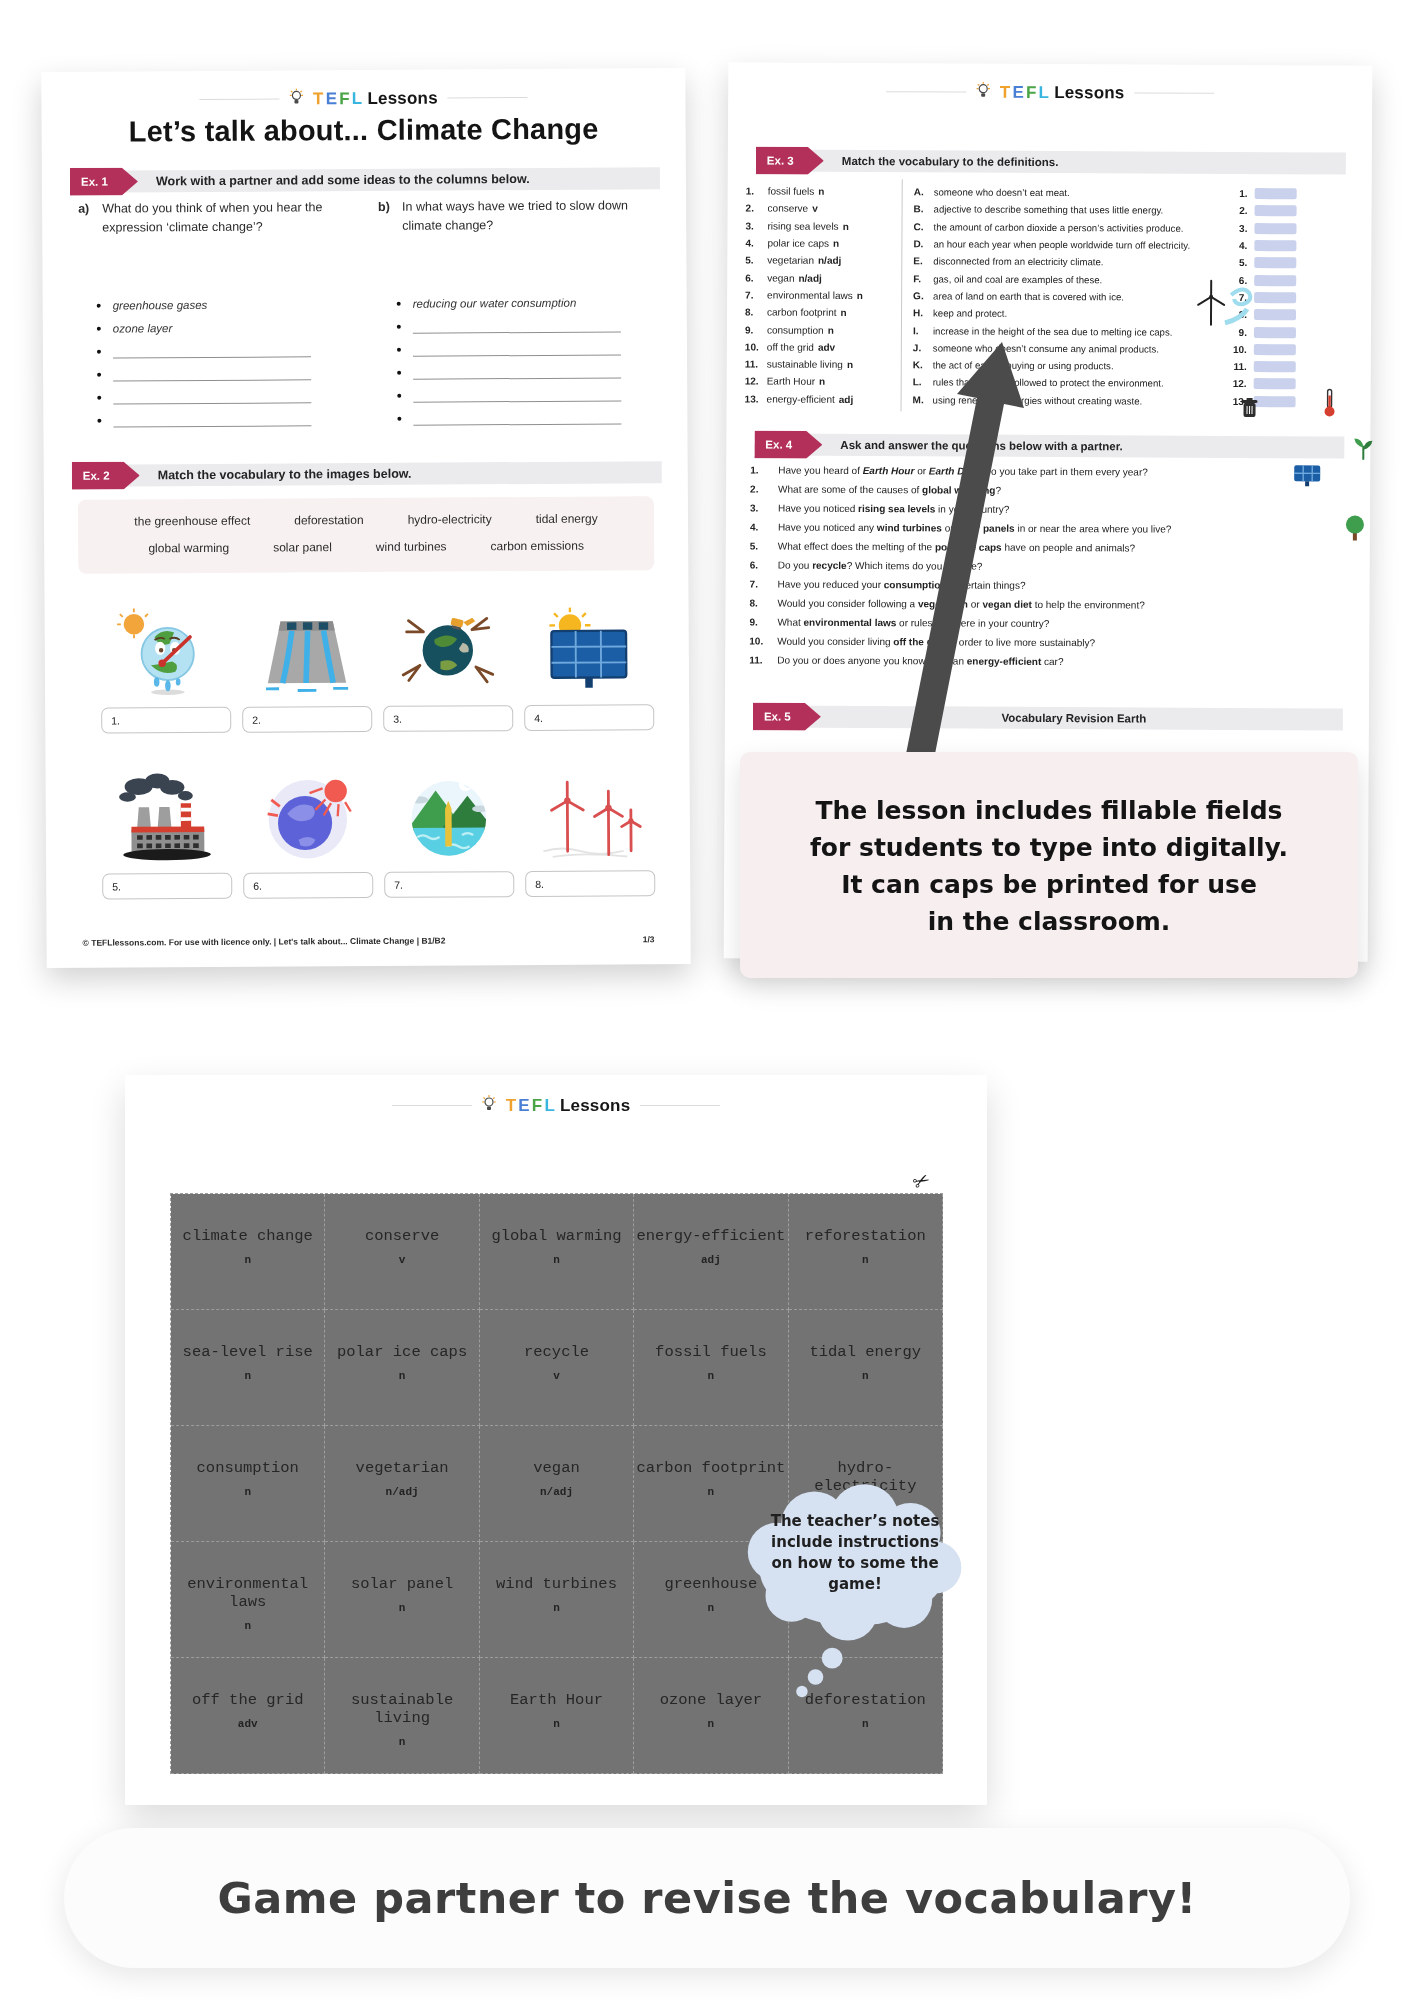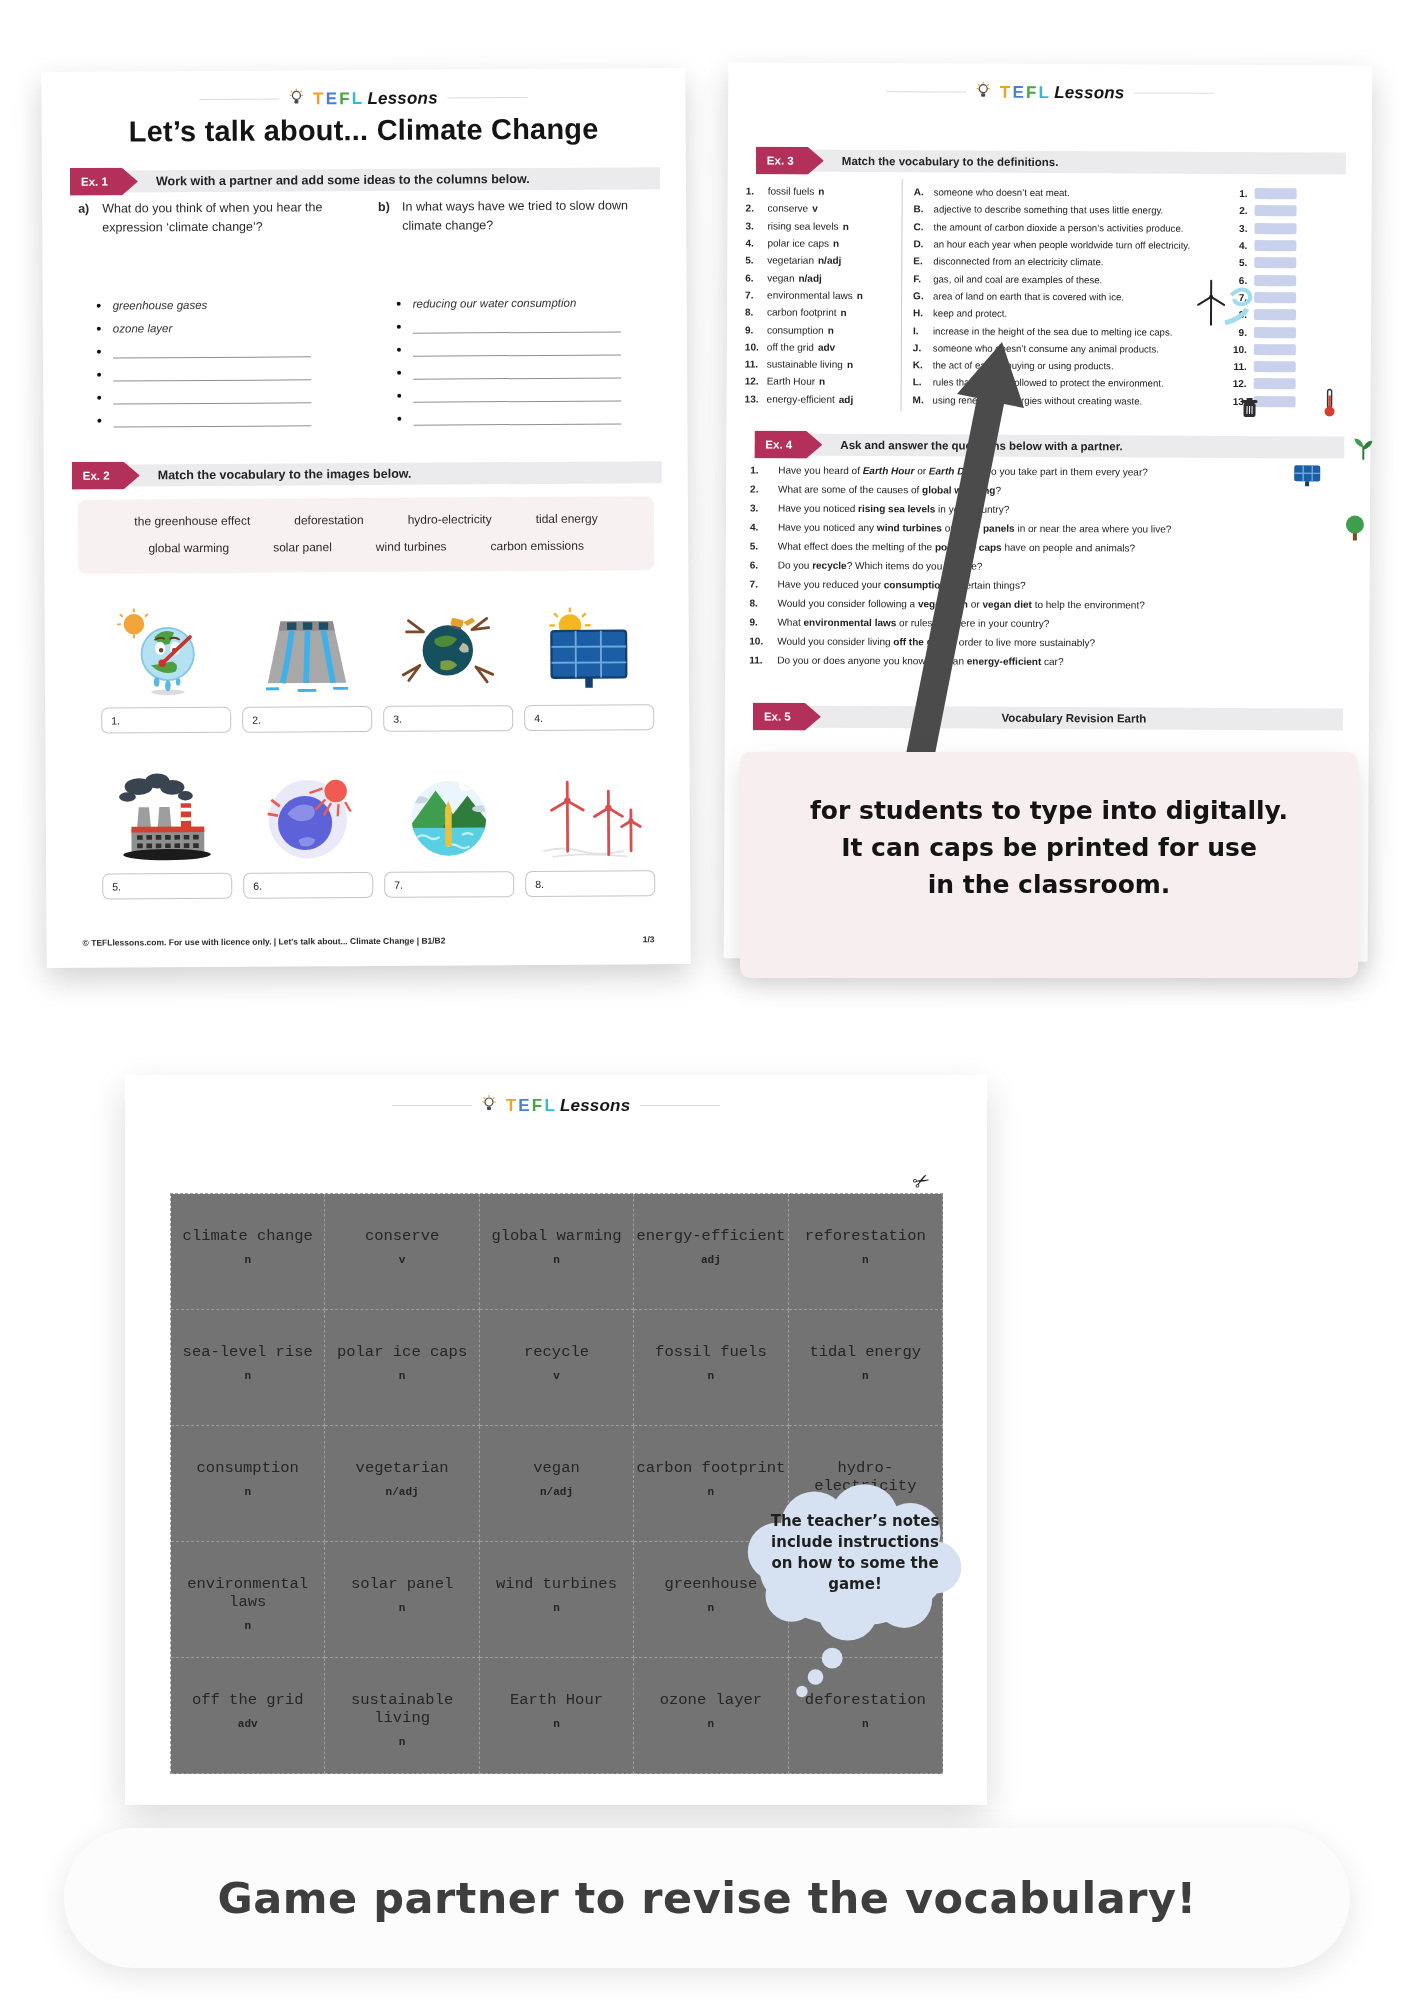--- a/index.html
+++ b/index.html
@@ -8,21 +8,21 @@
   .page{position:absolute;background:#fff;box-shadow:0 12px 30px rgba(0,0,0,.18);z-index:1;}
   #page1{left:44px;top:70px;width:644px;height:896px;transform:rotate(-.35deg);}
   #page2{left:726px;top:64px;width:644px;height:896px;transform:rotate(.3deg);}
   #page3{left:125px;top:1075px;width:862px;height:730px;box-shadow:0 14px 34px rgba(0,0,0,.14);}
 
   
   .logo-row{position:absolute;left:0;right:0;display:flex;align-items:center;justify-content:center;gap:10px;}
   .logo-line{height:1px;background:#dcdcdc;width:80px;}
   .logo-text{font-weight:bold;font-size:17px;letter-spacing:.2px;display:flex;align-items:center;gap:2px;color:#1c1c1c;}
   .lt0{color:#f0a22e}.lt1{color:#4a7fd6}.lt2{color:#4aa546}.lt3{color:#38b6e0}
-  .lsuffix{margin-left:3px;color:#161616;font-style:italic;}
+  .lsuffix{margin-left:3px;color:#161616;}
 
   .page-title{position:absolute;top:44px;left:0;right:0;text-align:center;font-size:29px;
               font-weight:bold;color:#141414;letter-spacing:.2px;}
 
   
   .ex-row{position:absolute;height:28px;}
   .ex-bar{position:absolute;left:16px;right:0;top:3px;bottom:3px;background:#ebebee;display:flex;
           align-items:center;padding-left:70px;font-weight:bold;font-size:12.5px;color:#232323;}
   .ex-bar.center{justify-content:center;padding-left:56px;padding-right:20px;font-size:11.5px;}
   .ex-badge{position:absolute;left:0;top:0;width:68px;height:28px;background:#b23059;color:#fff;
@@ -780,20 +780,21 @@
       </svg>
   </span>
 </div>
 
 <svg id="big-arrow">
   <polygon points="906,754 934,759 1004,404 1024,408 1002,342 957,394 977,398" fill="#4b4b4b"></polygon>
 </svg>
 
 <div id="callout">
 
+<div class="callout-line">The lesson includes fillable fields</div>
     <div class="callout-line">for students to type into digitally.</div>
     <div class="callout-line">It can caps be printed for use</div>
     <div class="callout-line">in the classroom.</div>
   </div>
 
 <div id="page3" class="page">
   <div class="logo-row" style="top:20px">
     <div class="logo-line"></div>
     <span>
       <svg width="14" height="17" viewBox="0 0 14 17">

